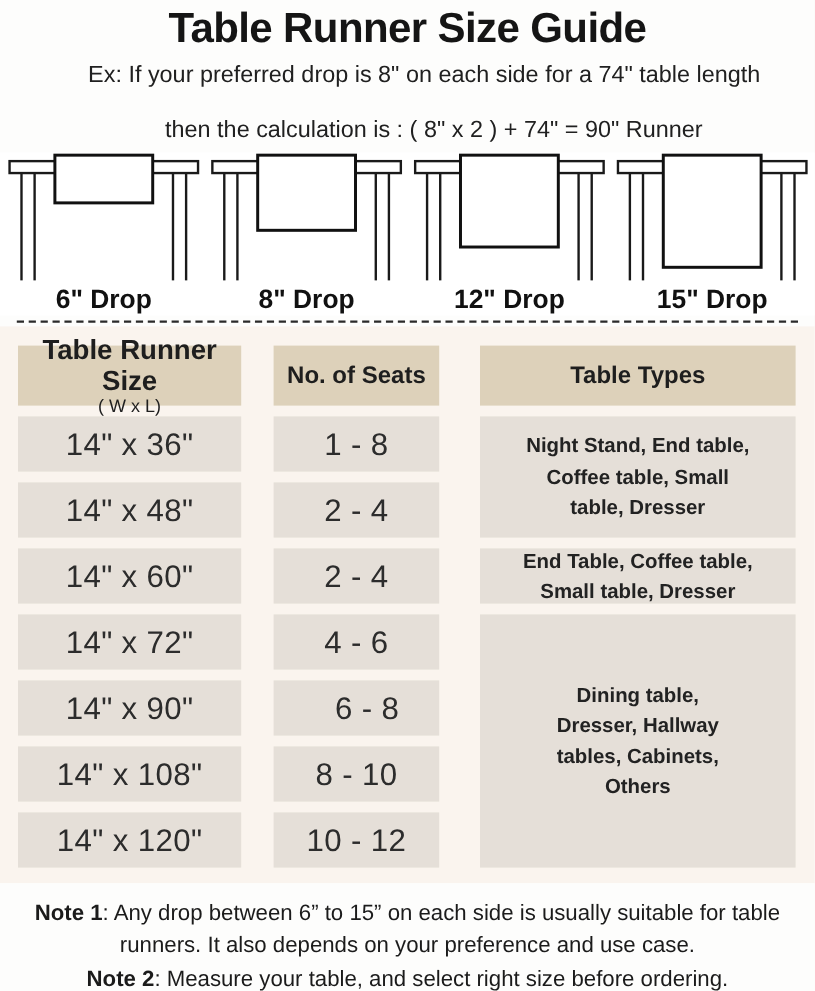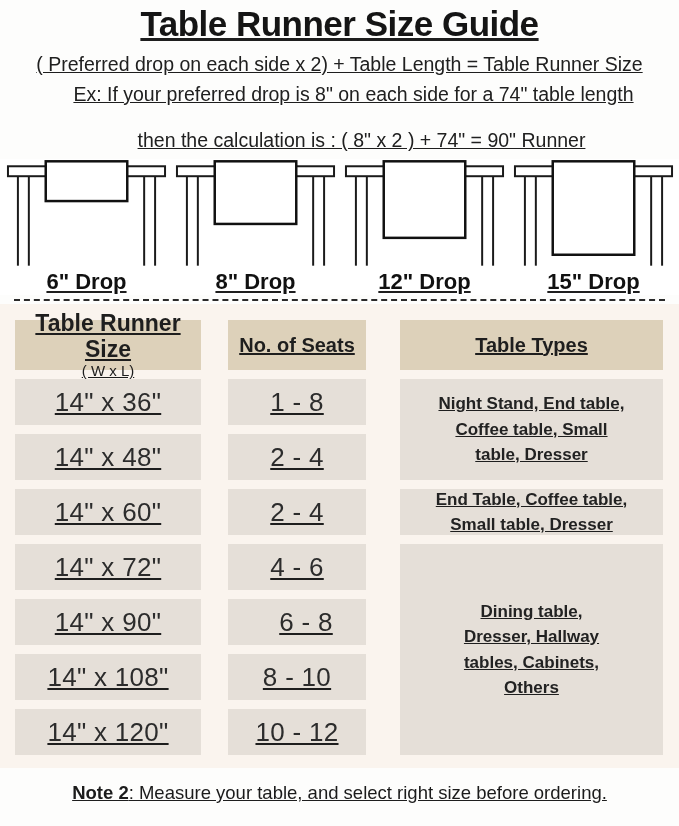--- a/index.html
+++ b/index.html
@@ -7,21 +7,21 @@
     --cell-bg:#e5dfd8;
     --band-bg:#faf4ee;
     --ink:#1e1e1e;
   }
   *{box-sizing:border-box;}
   html,body{margin:0;padding:0;}
   body{
     width:679px;height:826px;overflow:hidden;background:#fdfdfc;
     font-family:"Liberation Sans","DejaVu Sans",sans-serif;color:var(--ink);
   }
-  .page{width:679px;height:826px;text-decoration:underline;}
+  .page{width:679px;height:826px;}
   
   .top{padding-top:4px;text-align:center;}
   .title{
     margin:0;font-size:35px;font-weight:800;letter-spacing:-0.5px;color:#151515;
   }
   .formula{margin:9px 0 0;font-size:19.5px;white-space:nowrap;color:#202020;}
   .ex1{margin:7px 0 0;font-size:19.5px;white-space:nowrap;color:#202020;padding-left:28px;}
   .ex2{margin:23px 0 0;font-size:19.5px;white-space:nowrap;color:#202020;padding-left:44px;}
   
   .figs{
@@ -63,21 +63,20 @@
   .notes p{margin:2px auto;max-width:668px;font-size:18.5px;line-height:1.42;color:#1b1b1b;}
   .notes .nlabel{font-weight:700;}
 </style>
 </head>
 <body>
 
 <div class="page">
 
   <div class="top">
     <h1 class="title">Table Runner Size Guide</h1>
-    <p class="formula">( Preferred drop on each side x 2) + Table Length = Table Runner Size</p>
     <p class="ex1">Ex: If your preferred drop is 8" on each side for a 74" table length</p>
     <p class="ex2">then the calculation is : ( 8" x 2 ) + 74" = 90" Runner</p>
   </div>
 
   <div class="figs">
       <div class="fig">
         <svg viewBox="0 0 170 107" width="169" height="107">
           <rect x="6" y="7" width="158" height="10" fill="#fff" stroke="#1a1a1a" stroke-width="2"></rect>
           <line x1="16" y1="17" x2="16" y2="107" stroke="#1a1a1a" stroke-width="2"></line>
           <line x1="27" y1="17" x2="27" y2="107" stroke="#1a1a1a" stroke-width="2"></line>
@@ -157,16 +156,17 @@
         <div class="cell type-cell" style="grid-area: 4 / 5 / 5;">End Table, Coffee table,
 Small table, Dresser</div>
         <div class="cell type-cell" style="grid-area: 5 / 5 / 9;">Dining table,
 Dresser, Hallway
 tables, Cabinets,
 Others</div>
       </div>
   </div>
 
   <div class="notes">
+    <p><span class="nlabel">Note 1</span><span>: Any drop between 6” to 15” on each side is usually suitable for table runners. It also depends on your preference and use case.</span></p>
     <p><span class="nlabel">Note 2</span><span>: Measure your table, and select right size before ordering.</span></p>
   </div>
 
 </div>
 
 </body></html>

